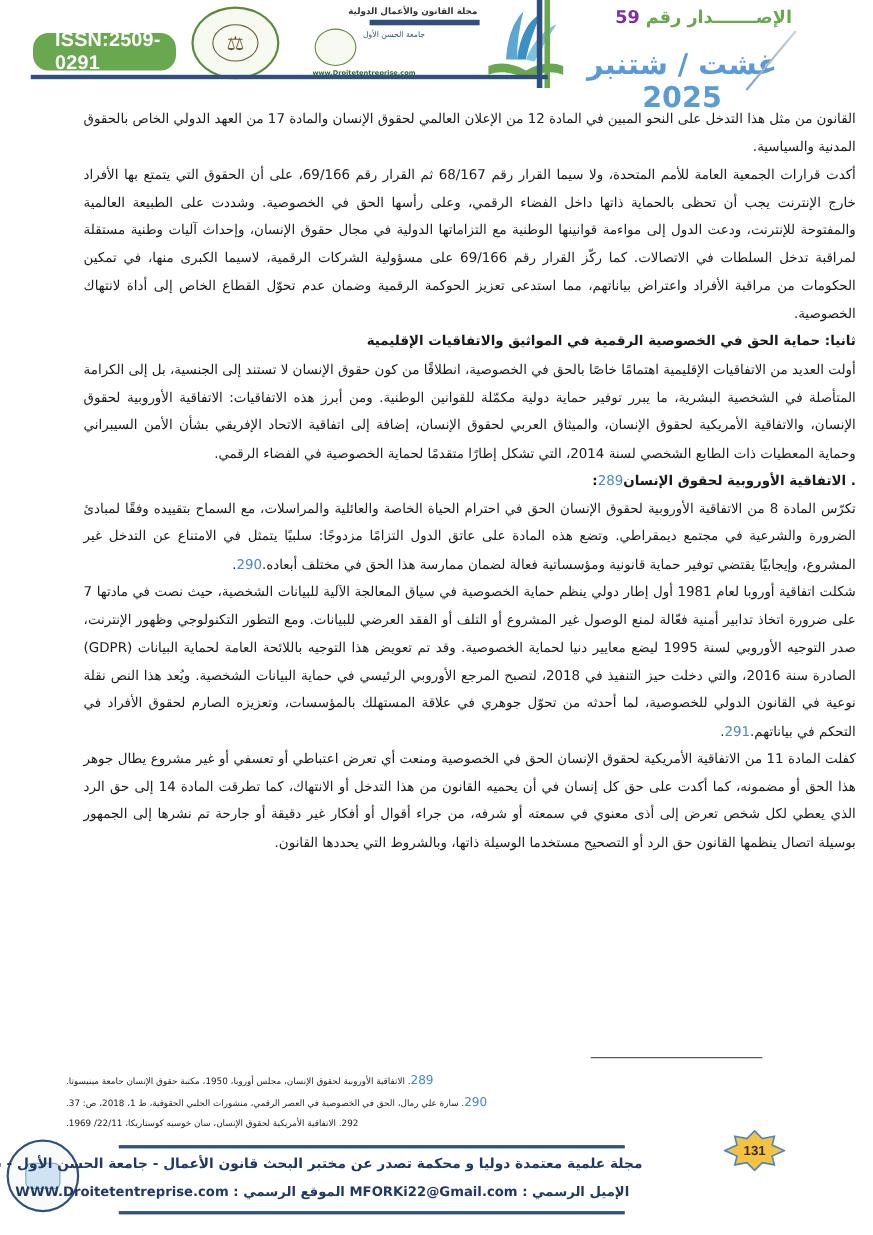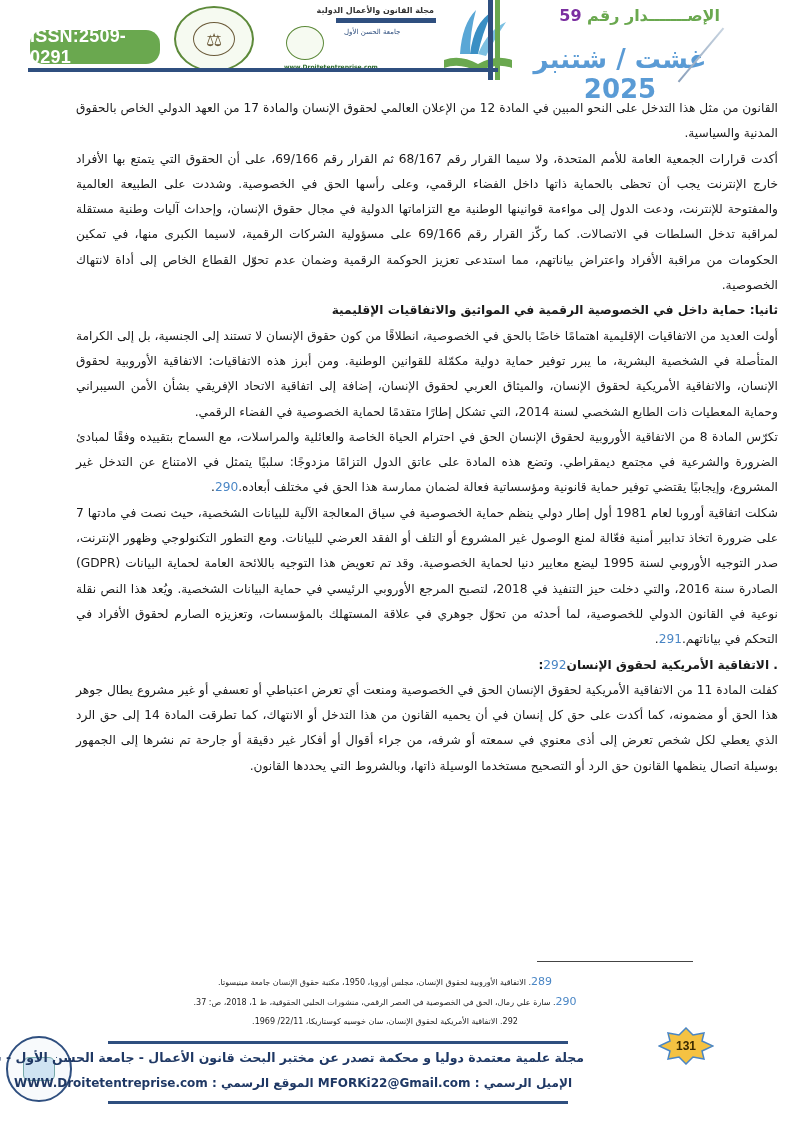--- a/index.html
+++ b/index.html
@@ -5,35 +5,35 @@
   * { box-sizing: border-box; margin: 0; padding: 0; }
   html, body { width: 794px; height: 1123px; background: #ffffff; overflow: hidden; }
   body { position: relative; font-family: "DejaVu Sans", sans-serif; color: #1a1a1a; }
 
   
   .header { position: absolute; top: 0; left: 0; width: 794px; height: 80px; }
   .issn-badge {
     position: absolute; left: 30px; top: 30px; width: 130px; height: 34px;
     background: #6aa84f; border-radius: 14px; color: #fff;
     font-family: "Liberation Sans", sans-serif; font-size: 18px; font-weight: bold;
-    display: flex; align-items: center; justify-content: center; letter-spacing: 0.2px;
+    display: flex; align-items: center; justify-content: center; letter-spacing: 0.2px; padding-left: 20px;
   }
   .lab-seal {
     position: absolute; left: 174px; top: 6px; width: 80px; height: 66px;
     border: 2px solid #5d8a3a; border-radius: 50%; background: #f6faf1;
     display: flex; align-items: center; justify-content: center;
   }
   .lab-seal .inner { width: 42px; height: 34px; border: 1.5px solid #6b5b3a; border-radius: 50%; display:flex; align-items:center; justify-content:center; font-size: 18px; color:#6b5b3a; }
   .journal-logo {
     position: absolute; left: 282px; top: 6px; width: 160px; height: 64px;
   }
   .journal-logo .jtitle { position: absolute; right: 8px; top: 0; font-size: 8px; font-weight: bold; color: #333; direction: rtl; white-space: nowrap; }
   .journal-logo .jband { position: absolute; left: 54px; top: 12px; width: 100px; height: 5px; background: #2f4f7f; }
   .journal-logo .mini-seal { position: absolute; left: 4px; top: 20px; width: 38px; height: 34px; border: 1.5px solid #5d8a3a; border-radius: 50%; background:#f6faf1; }
-  .journal-logo .uni { position: absolute; left: 62px; top: 22px; font-size: 7px; color: #2f4f7f; direction: rtl; }
+  .journal-logo .uni { position: absolute; left: 48px; top: 22px; font-size: 7px; color: #2f4f7f; direction: rtl; }
   .journal-logo .url { position: absolute; left: 2px; bottom: 0; font-size: 6px; color: #2f6b2f; font-weight: bold; }
   .book-logo { position: absolute; left: 440px; top: 4px; width: 76px; height: 70px; }
   .divider-bars { position: absolute; left: 488px; top: 0; width: 14px; height: 80px; }
   .divider-bars .b1 { position:absolute; left:0; top:0; width:5px; height:80px; background:#2f4f7f; }
   .divider-bars .b2 { position:absolute; left:7px; top:0; width:5px; height:80px; background:#6aa84f; }
   .header-rule { position: absolute; left: 28px; top: 68px; width: 470px; height: 4px; background: #2f4f7f; }
 
   .issue-label {
     position: absolute; left: 520px; top: 6px; width: 200px; 
     direction: rtl; font-size: 16px; font-weight: bold;
@@ -52,21 +52,21 @@
     direction: rtl; text-align: justify; font-family: "DejaVu Sans", sans-serif;
     font-size: 12.2px; line-height: 25.3px; color: #1a1a1a; margin-left: 16px;
   }
   .content p { margin: 0; }
   .content .heading { font-weight: bold; }
   .fn-ref { color: #4a86c5; font-weight: normal; }
 
   
   .fn-rule { position: absolute; left: 537px; top: 961px; width: 156px; height: 1px; background: #444; }
   .footnotes { position: absolute; left: 60px; top: 972px; width: 650px; direction: rtl; font-size: 8px; color: #1a1a1a; }
-  .footnotes .fn { height: 20px; line-height: 20px; white-space: nowrap; text-align: center; }
+  .footnotes .fn { height: 20px; line-height: 20px; white-space: nowrap; text-align: left; }
   .footnotes .fn .n { color: #4a86c5; font-size: 11px; }
   .footnotes .fn .n.plain { color: #1a1a1a; font-size: 8px; }
 
   
   .footer-rule-top { position: absolute; left: 108px; top: 1041px; width: 460px; height: 3px; background: #2f4f7f; }
   .footer-rule-bot { position: absolute; left: 108px; top: 1101px; width: 460px; height: 3px; background: #2f4f7f; }
   .footer-line1 { position: absolute; left: 104px; top: 1050px; width: 480px; direction: rtl; text-align: right; font-size: 12.5px; font-weight: bold; color: #1f3864; white-space: nowrap; }
   .footer-line2 { position: absolute; left: 104px; top: 1076px; width: 468px; direction: rtl; text-align: right; font-size: 12px; font-weight: bold; color: #1f3864; white-space: nowrap; }
   .page-star { position: absolute; left: 658px; top: 1027px; width: 56px; height: 38px; }
   .page-star .num { position: absolute; left: 0; top: 0; width: 56px; height: 38px; display: flex; align-items: center; justify-content: center; font-family: "Liberation Sans", sans-serif; font-weight: bold; font-size: 12px; color: #3a2a00; }
@@ -108,30 +108,30 @@
     <span class="word">الإصـــــــدار رقم</span>
     <span class="num">59</span>
   </div>
   <div class="issue-date">غشت / شتنبر 2025</div>
   <div class="diag-line"></div>
 </div>
 
 <div class="content">
   <p>القانون من مثل هذا التدخل على النحو المبين في المادة 12 من الإعلان العالمي لحقوق الإنسان والمادة 17 من العهد الدولي الخاص بالحقوق المدنية والسياسية.</p>
   <p>أكدت قرارات الجمعية العامة للأمم المتحدة، ولا سيما القرار رقم 68/167 ثم القرار رقم 69/166، على أن الحقوق التي يتمتع بها الأفراد خارج الإنترنت يجب أن تحظى بالحماية ذاتها داخل الفضاء الرقمي، وعلى رأسها الحق في الخصوصية. وشددت على الطبيعة العالمية والمفتوحة للإنترنت، ودعت الدول إلى مواءمة قوانينها الوطنية مع التزاماتها الدولية في مجال حقوق الإنسان، وإحداث آليات وطنية مستقلة لمراقبة تدخل السلطات في الاتصالات. كما ركّز القرار رقم 69/166 على مسؤولية الشركات الرقمية، لاسيما الكبرى منها، في تمكين الحكومات من مراقبة الأفراد واعتراض بياناتهم، مما استدعى تعزيز الحوكمة الرقمية وضمان عدم تحوّل القطاع الخاص إلى أداة لانتهاك الخصوصية.</p>
-  <p class="heading">ثانيا: حماية داخل في الخصوصية الرقمية في المواثيق والاتفاقيات الإقليمية</p>
+  <p class="heading">ثانيا: حماية الحق في الخصوصية الرقمية في المواثيق والاتفاقيات الإقليمية</p>
   <p>أولت العديد من الاتفاقيات الإقليمية اهتمامًا خاصًا بالحق في الخصوصية، انطلاقًا من كون حقوق الإنسان لا تستند إلى الجنسية، بل إلى الكرامة المتأصلة في الشخصية البشرية، ما يبرر توفير حماية دولية مكمّلة للقوانين الوطنية. ومن أبرز هذه الاتفاقيات: الاتفاقية الأوروبية لحقوق الإنسان، والاتفاقية الأمريكية لحقوق الإنسان، والميثاق العربي لحقوق الإنسان، إضافة إلى اتفاقية الاتحاد الإفريقي بشأن الأمن السيبراني وحماية المعطيات ذات الطابع الشخصي لسنة 2014، التي تشكل إطارًا متقدمًا لحماية الخصوصية في الفضاء الرقمي.</p>
+  <p class="heading">
+    <span>. الاتفاقية الأوروبية لحقوق الإنسان</span><span class="fn-ref">289</span><span>:</span>
+  </p>
   <p>
     <span>تكرّس المادة 8 من الاتفاقية الأوروبية لحقوق الإنسان الحق في احترام الحياة الخاصة والعائلية والمراسلات، مع السماح بتقييده وفقًا لمبادئ الضرورة والشرعية في مجتمع ديمقراطي. وتضع هذه المادة على عاتق الدول التزامًا مزدوجًا: سلبيًا يتمثل في الامتناع عن التدخل غير المشروع، وإيجابيًا يقتضي توفير حماية قانونية ومؤسساتية فعالة لضمان ممارسة هذا الحق في مختلف أبعاده.</span><span class="fn-ref">290</span><span>.</span>
   </p>
   <p>
     <span>شكلت اتفاقية أوروبا لعام 1981 أول إطار دولي ينظم حماية الخصوصية في سياق المعالجة الآلية للبيانات الشخصية، حيث نصت في مادتها 7 على ضرورة اتخاذ تدابير أمنية فعّالة لمنع الوصول غير المشروع أو التلف أو الفقد العرضي للبيانات. ومع التطور التكنولوجي وظهور الإنترنت، صدر التوجيه الأوروبي لسنة 1995 ليضع معايير دنيا لحماية الخصوصية. وقد تم تعويض هذا التوجيه باللائحة العامة لحماية البيانات (GDPR) الصادرة سنة 2016، والتي دخلت حيز التنفيذ في 2018، لتصبح المرجع الأوروبي الرئيسي في حماية البيانات الشخصية. ويُعد هذا النص نقلة نوعية في القانون الدولي للخصوصية، لما أحدثه من تحوّل جوهري في علاقة المستهلك بالمؤسسات، وتعزيزه الصارم لحقوق الأفراد في التحكم في بياناتهم.</span><span class="fn-ref">291</span><span>.</span>
-  </p>
-  <p class="heading">
-    <span>. الاتفاقية الأمريكية لحقوق الإنسان</span><span class="fn-ref">292</span><span>:</span>
   </p>
   <p>كفلت المادة 11 من الاتفاقية الأمريكية لحقوق الإنسان الحق في الخصوصية ومنعت أي تعرض اعتباطي أو تعسفي أو غير مشروع يطال جوهر هذا الحق أو مضمونه، كما أكدت على حق كل إنسان في أن يحميه القانون من هذا التدخل أو الانتهاك، كما تطرقت المادة 14 إلى حق الرد الذي يعطي لكل شخص تعرض إلى أذى معنوي في سمعته أو شرفه، من جراء أقوال أو أفكار غير دقيقة أو جارحة تم نشرها إلى الجمهور بوسيلة اتصال ينظمها القانون حق الرد أو التصحيح مستخدما الوسيلة ذاتها، وبالشروط التي يحددها القانون.</p>
 </div>
 
 <div class="fn-rule"></div>
 <div class="footnotes">
   <div class="fn">
     <span class="n">289</span><span>. الاتفاقية الأوروبية لحقوق الإنسان، مجلس أوروبا، 1950، مكتبة حقوق الإنسان جامعة مينيسوتا.</span>
   </div>
   <div class="fn">

